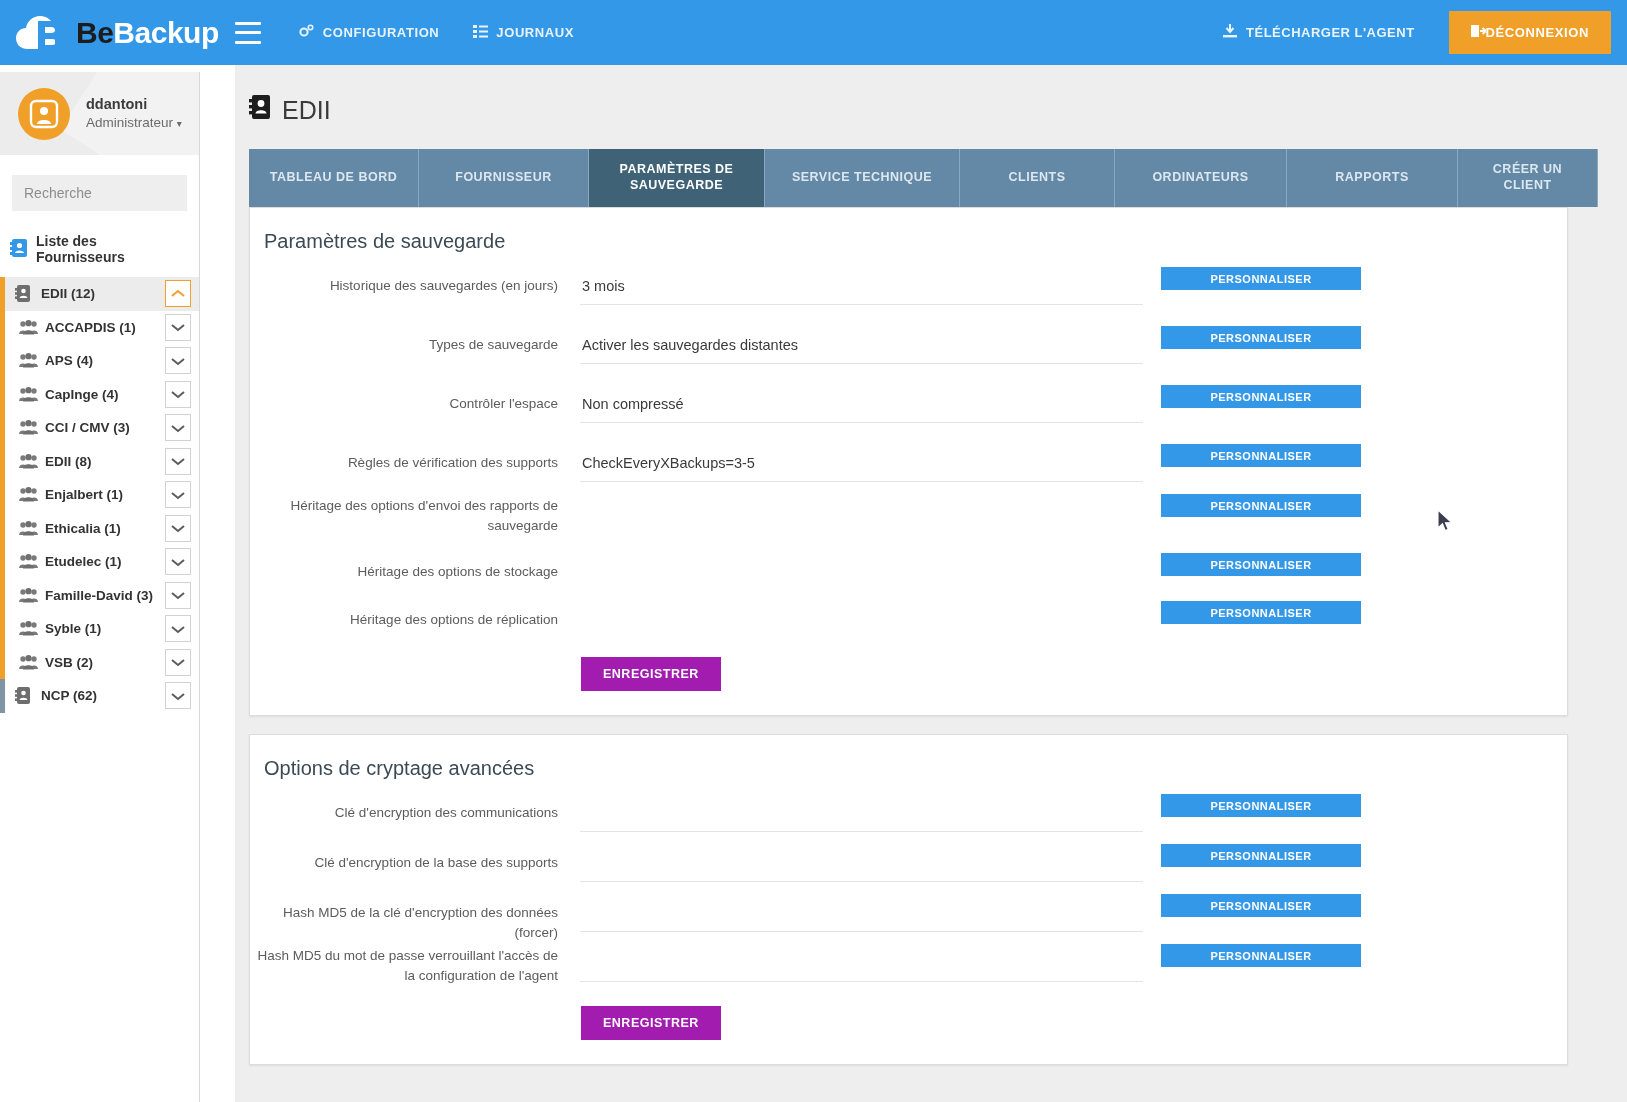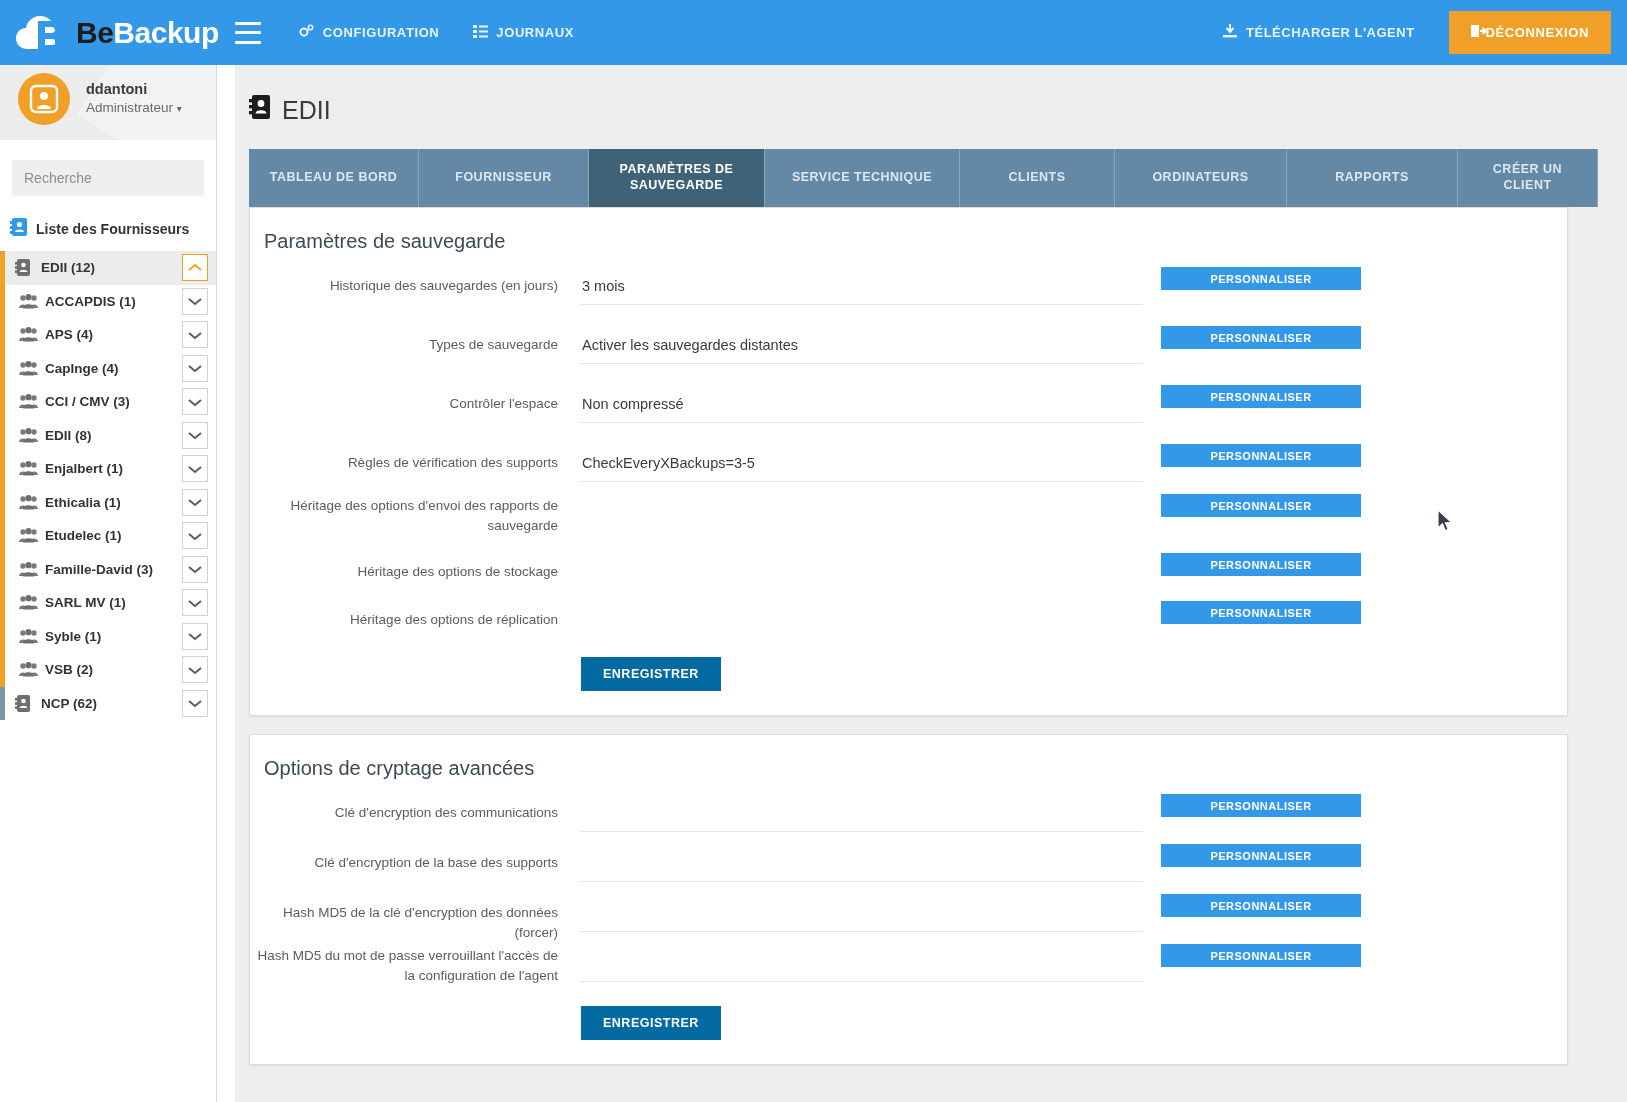--- a/index.html
+++ b/index.html
@@ -54,21 +54,21 @@
     background: #f0a029; color: #ffffff; border: none;
     font-size: 13px; font-weight: bold; letter-spacing: 0.6px;
     padding: 13px 22px; cursor: pointer;
     display: flex; align-items: center; 
     font-family: "Liberation Sans", sans-serif;
     text-transform: uppercase;
   }
 
   
   .sidebar {
-    position: absolute; top: 57px; left: 0; width: 217px; bottom: 0;
+    position: absolute; top: 72px; left: 0; width: 200px; bottom: 0;
     background: #ffffff; border-right: 1px solid #d8d8d8;
     overflow: hidden;
   }
   .user-box {
     height: 83px; background: #ececec; display: flex; align-items: center;
     padding-left: 18px; gap: 16px; position: relative; overflow: hidden;
   }
   .user-box::after {
     content: ""; position: absolute; right: -40px; top: -40px;
     width: 150px; height: 150px; background: rgba(255,255,255,0.35);
@@ -166,21 +166,21 @@
   .btn-col { width: 404px; flex: 0 0 auto; display: flex; }
   .btn-perso {
     background: #3498e8; color: #ffffff; border: none;
     height: 23px; width: 200px; margin-left: 18px;
     font-size: 11px; font-weight: bold; letter-spacing: 0.5px; cursor: pointer;
     font-family: "Liberation Sans", sans-serif;
     display: flex; align-items: center; justify-content: center;
     text-transform: uppercase;
   }
   .btn-save {
-    background: #0369a1; color: #ffffff; border: none;
+    background: #a21caf; color: #ffffff; border: none;
     height: 34px; padding: 0 22px; font-size: 12.5px; font-weight: bold;
     letter-spacing: 0.5px; cursor: pointer; text-transform: uppercase;
     font-family: "Liberation Sans", sans-serif;
   }
   .save-wrap { padding-left: 331px; padding-top: 12px; padding-bottom: 24px; }
 
   .cursor { position: absolute; z-index: 60; pointer-events: none; }
 </style>
 </head>
 <body>
@@ -473,38 +473,20 @@
         <span class="ico">
           <svg width="19" height="15" viewBox="0 0 19 15">
             <circle cx="4" cy="4" r="2.7" fill="#7a7a7a"></circle>
             <circle cx="15" cy="4" r="2.7" fill="#7a7a7a"></circle>
             <circle cx="9.5" cy="3.2" r="3.1" fill="#6e6e6e"></circle>
             <path d="M0 14 C0 9.4 8 9.4 8 14 Z" fill="#7a7a7a"></path>
             <path d="M11 14 C11 9.4 19 9.4 19 14 Z" fill="#7a7a7a"></path>
             <path d="M4 14.6 C4 8.8 15 8.8 15 14.6 Z" fill="#6e6e6e"></path>
           </svg>
         </span>
-        <span class="lbl"><span>SARL MV</span><span class="cnt"> (1)</span></span>
-        <span class="chev">
-          <svg width="14" height="10" viewBox="0 0 14 10">
-            <path d="M1 3 L7 8 L13 3" stroke="#5c5c5c" stroke-width="2" fill="none"></path>
-          </svg>
-        </span>
-      </div>
-      <div class="tree-item child">
-        <span class="ico">
-          <svg width="19" height="15" viewBox="0 0 19 15">
-            <circle cx="4" cy="4" r="2.7" fill="#7a7a7a"></circle>
-            <circle cx="15" cy="4" r="2.7" fill="#7a7a7a"></circle>
-            <circle cx="9.5" cy="3.2" r="3.1" fill="#6e6e6e"></circle>
-            <path d="M0 14 C0 9.4 8 9.4 8 14 Z" fill="#7a7a7a"></path>
-            <path d="M11 14 C11 9.4 19 9.4 19 14 Z" fill="#7a7a7a"></path>
-            <path d="M4 14.6 C4 8.8 15 8.8 15 14.6 Z" fill="#6e6e6e"></path>
-          </svg>
-        </span>
         <span class="lbl"><span>Syble</span><span class="cnt"> (1)</span></span>
         <span class="chev">
           <svg width="14" height="10" viewBox="0 0 14 10">
             <path d="M1 3 L7 8 L13 3" stroke="#5c5c5c" stroke-width="2" fill="none"></path>
           </svg>
         </span>
       </div>
       <div class="tree-item child">
         <span class="ico">
           <svg width="19" height="15" viewBox="0 0 19 15">

